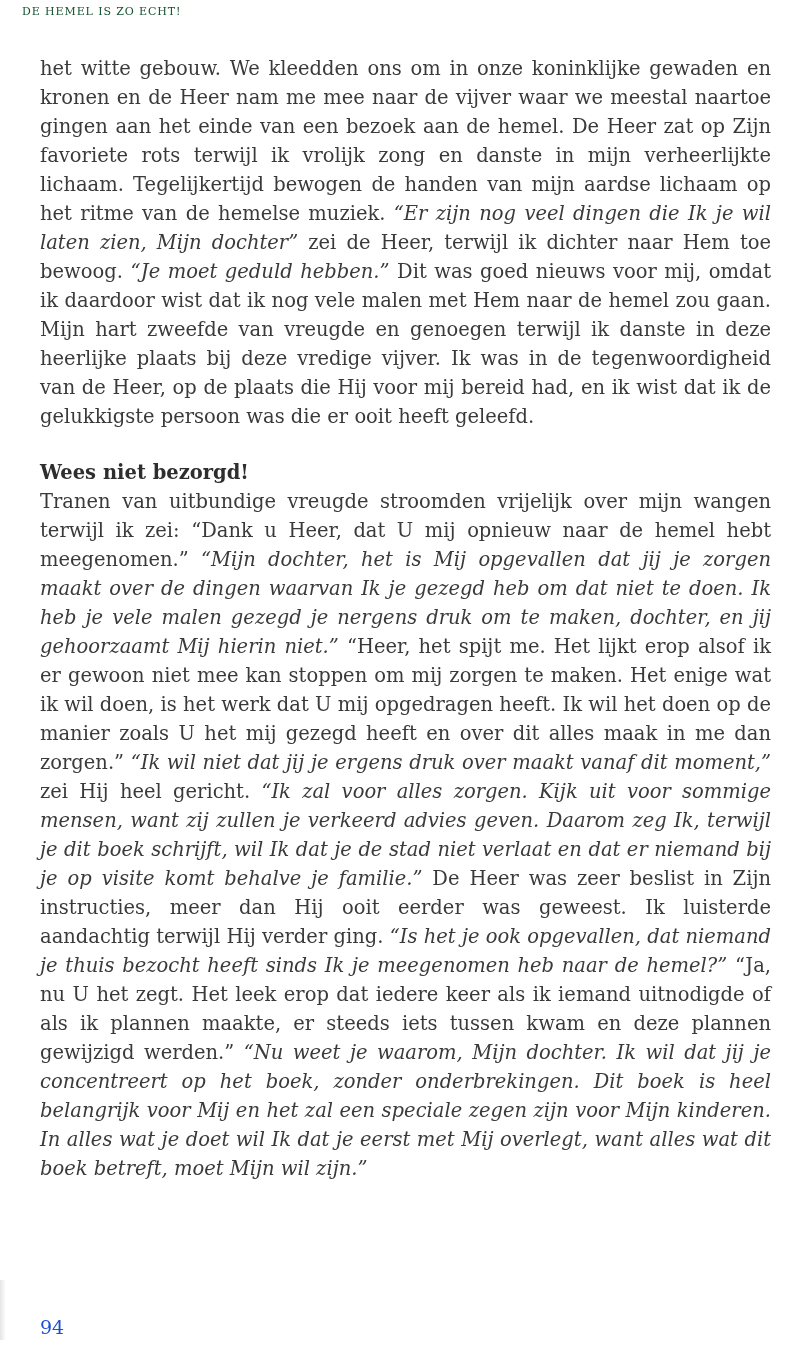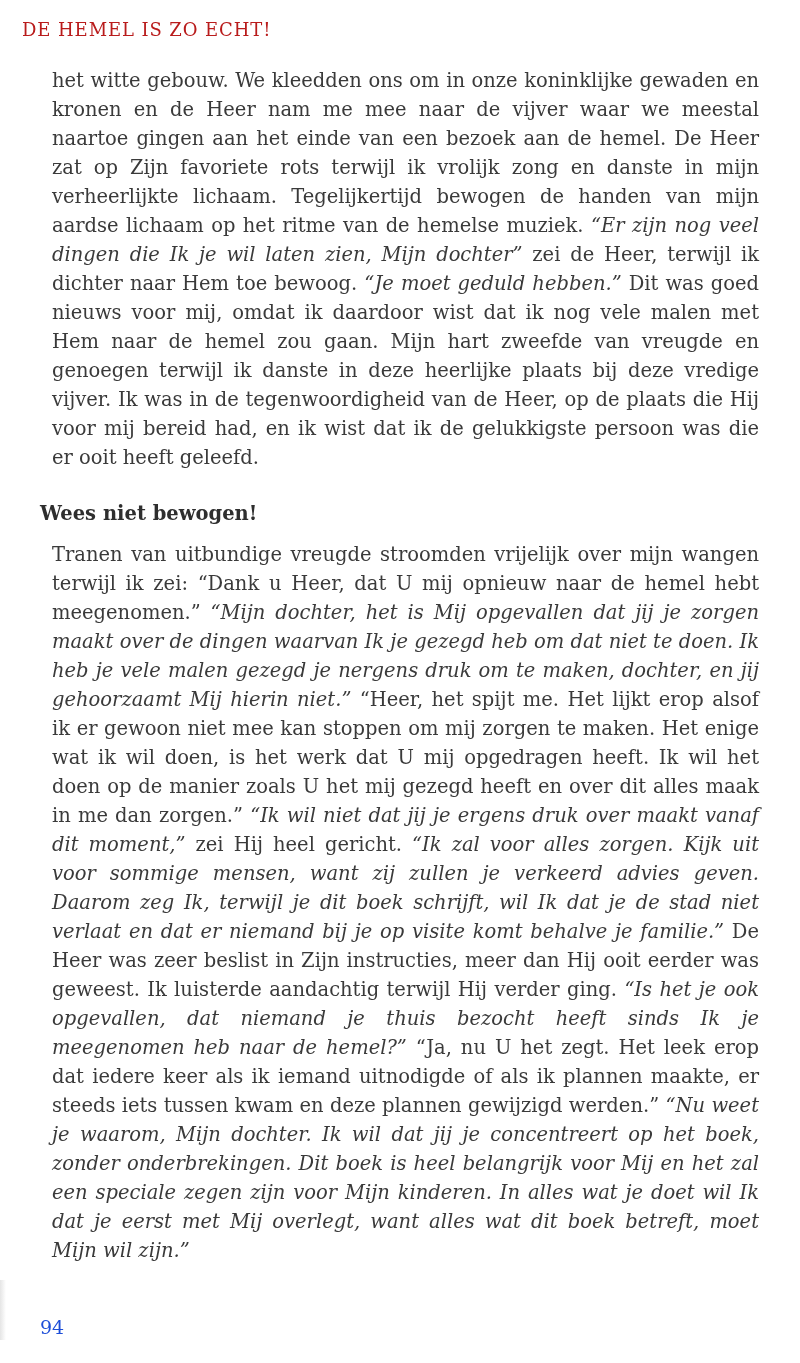--- a/index.html
+++ b/index.html
@@ -10,38 +10,38 @@
   body {
     width: 800px;
     height: 1363px;
     position: relative;
     overflow: hidden;
     font-family: "DejaVu Serif", "Liberation Serif", serif;
   }
   .running-header {
     position: absolute;
     left: 22px;
-    top: 19px;
-    font-size: 18px;
+    top: 5px;
+    font-size: 11px;
     letter-spacing: 0.9px;
-    color: #b91c1c;
+    color: #14532d;
     white-space: nowrap;
   }
   .body-text {
     position: absolute;
     left: 40px;
     top: 54px;
     width: 731px;
     font-size: 19.5px;
     line-height: 29px;
     color: #3a3a3a;
     text-align: justify;
   }
   .para {
-    margin: 12px;
+    margin: 0;
   }
   .it {
     font-style: italic;
   }
   .section-heading {
     font-size: 19.5px;
     line-height: 29px;
     font-weight: bold;
     color: #2e2e2e;
     margin: 27px 0 0 0;
@@ -67,21 +67,21 @@
 <body>
 
 <div class="page">
 
   <div class="running-header">DE HEMEL IS ZO ECHT!</div>
 
   <div class="body-text">
 
     <p class="para"><span>het witte gebouw. We kleedden ons om in onze koninklijke gewaden en kronen en de Heer nam me mee naar de vijver waar we meestal naartoe gingen aan het einde van een bezoek aan de hemel. De Heer zat op Zijn favoriete rots terwijl ik vrolijk zong en danste in mijn verheerlijkte lichaam. Tegelijkertijd bewogen de handen van mijn aardse lichaam op het ritme van de hemelse muziek. </span><span class="it">“Er zijn nog veel dingen die Ik je wil laten zien, Mijn dochter”</span><span> zei de Heer, terwijl ik dichter naar Hem toe bewoog. </span><span class="it">“Je moet geduld hebben.”</span><span> Dit was goed nieuws voor mij, omdat ik daardoor wist dat ik nog vele malen met Hem naar de hemel zou gaan. Mijn hart zweefde van vreugde en genoegen terwijl ik danste in deze heerlijke plaats bij deze vredige vijver. Ik was in de tegenwoordigheid van de Heer, op de plaats die Hij voor mij bereid had, en ik wist dat ik de gelukkigste persoon was die er ooit heeft geleefd.</span></p>
 
-    <h2 class="section-heading">Wees niet bewogen!</h2>
+    <h2 class="section-heading">Wees niet bezorgd!</h2>
 
     <p class="para"><span>Tranen van uitbundige vreugde stroomden vrijelijk over mijn wangen terwijl ik zei: “Dank u Heer, dat U mij opnieuw naar de hemel hebt meegenomen.” </span><span class="it">“Mijn dochter, het is Mij opgevallen dat jij je zorgen maakt over de dingen waarvan Ik je gezegd heb om dat niet te doen. Ik heb je vele malen gezegd je nergens druk om te maken, dochter, en jij gehoorzaamt Mij hierin niet.”</span><span> “Heer, het spijt me. Het lijkt erop alsof ik er gewoon niet mee kan stoppen om mij zorgen te maken. Het enige wat ik wil doen, is het werk dat U mij opgedragen heeft. Ik wil het doen op de manier zoals U het mij gezegd heeft en over dit alles maak in me dan zorgen.” </span><span class="it">“Ik wil niet dat jij je ergens druk over maakt vanaf dit moment,”</span><span> zei Hij heel gericht. </span><span class="it">“Ik zal voor alles zorgen. Kijk uit voor sommige mensen, want zij zullen je verkeerd advies geven. Daarom zeg Ik, terwijl je dit boek schrijft, wil Ik dat je de stad niet verlaat en dat er niemand bij je op visite komt behalve je familie.”</span><span> De Heer was zeer beslist in Zijn instructies, meer dan Hij ooit eerder was geweest. Ik luisterde aandachtig terwijl Hij verder ging. </span><span class="it">“Is het je ook opgevallen, dat niemand je thuis bezocht heeft sinds Ik je meegenomen heb naar de hemel?”</span><span> “Ja, nu U het zegt. Het leek erop dat iedere keer als ik iemand uitnodigde of als ik plannen maakte, er steeds iets tussen kwam en deze plannen gewijzigd werden.” </span><span class="it">“Nu weet je waarom, Mijn dochter. Ik wil dat jij je concentreert op het boek, zonder onderbrekingen. Dit boek is heel belangrijk voor Mij en het zal een speciale zegen zijn voor Mijn kinderen. In alles wat je doet wil Ik dat je eerst met Mij overlegt, want alles wat dit boek betreft, moet Mijn wil zijn.”</span></p>
 
   </div>
 
   <div class="scan-edge"></div>
 
   <div class="page-number">94</div>
 
 </div>

